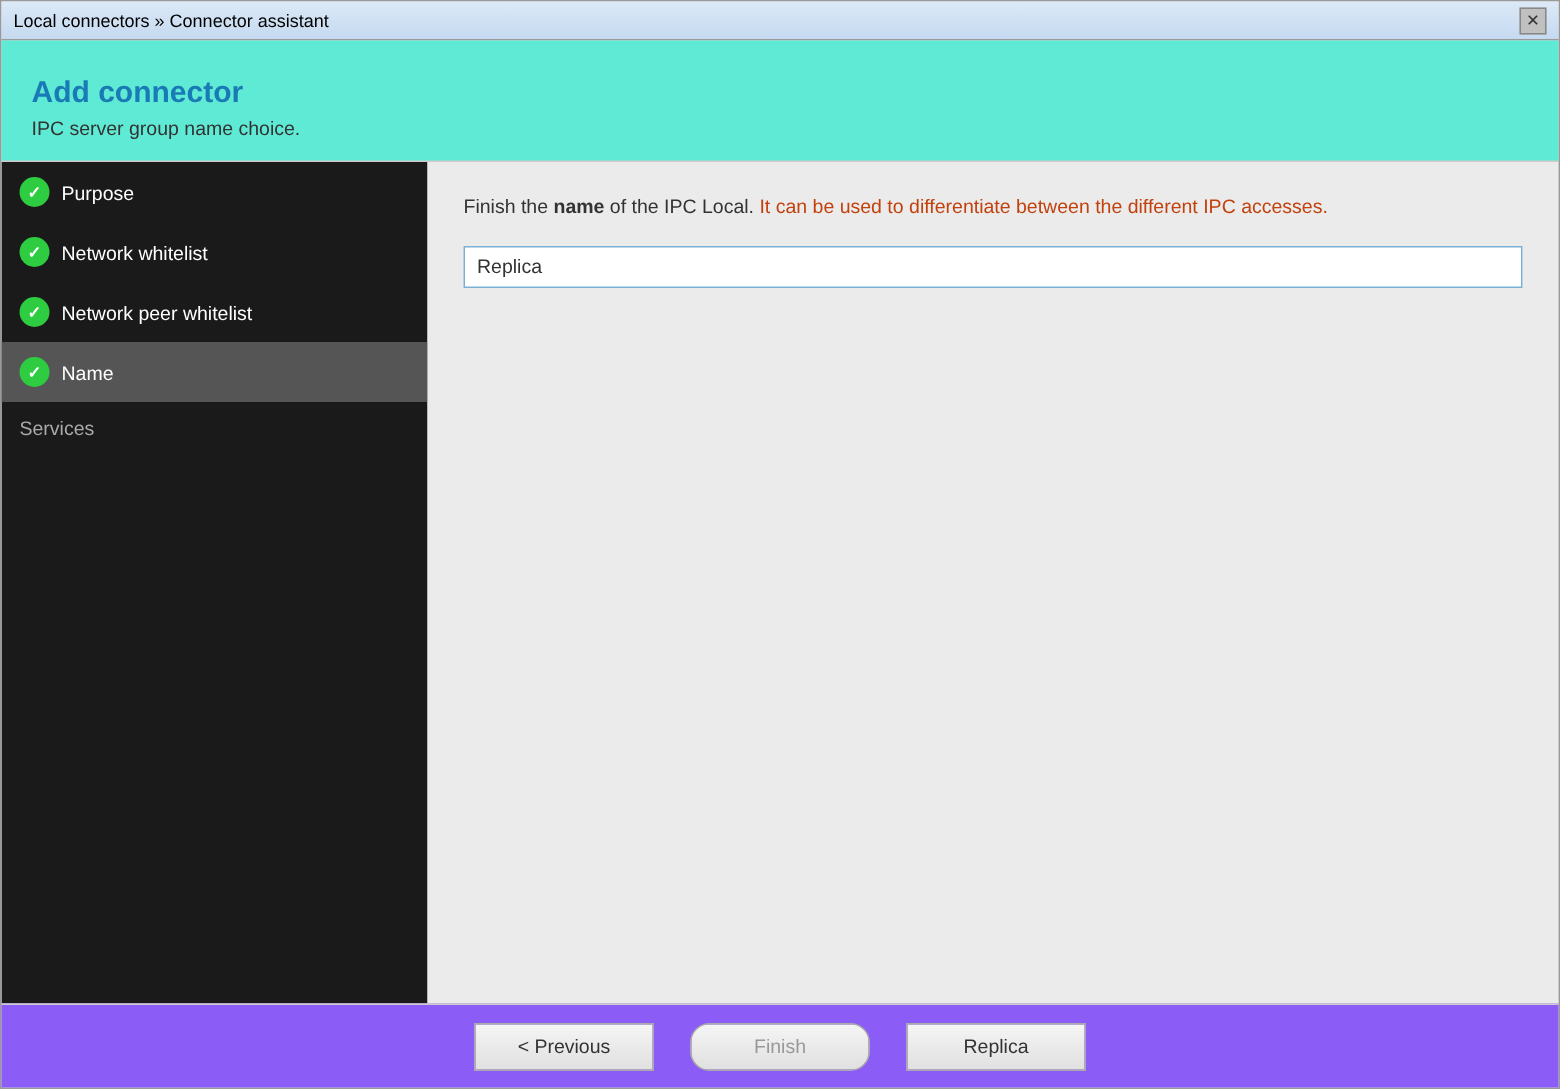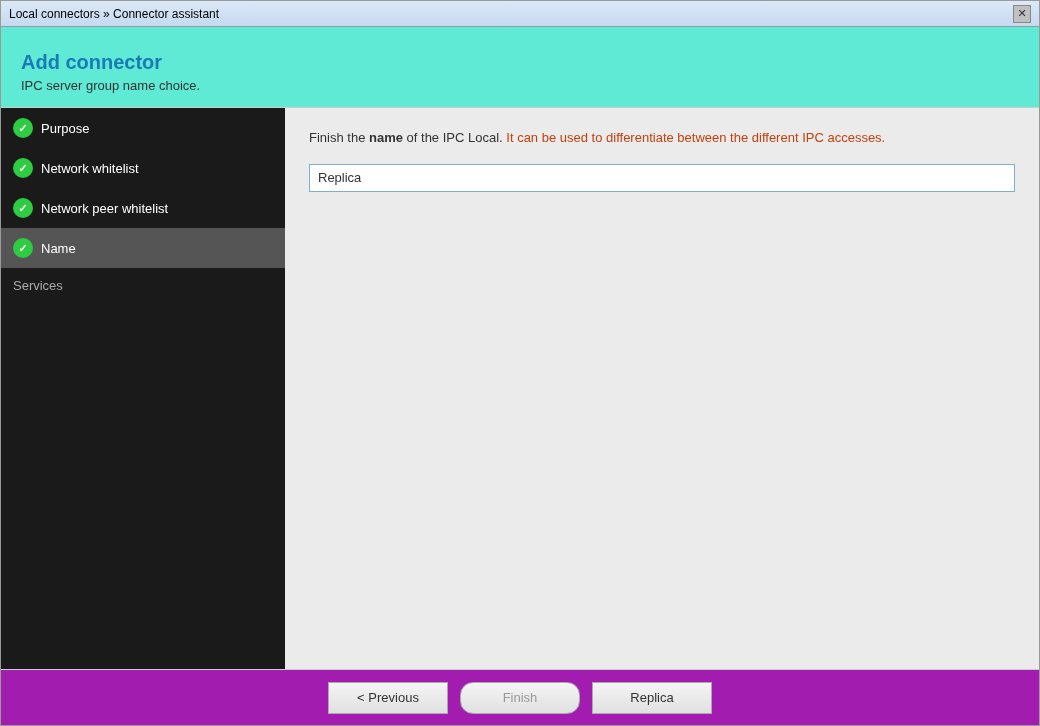--- a/index.html
+++ b/index.html
@@ -124,27 +124,27 @@
       width: 100%;
       height: 28px;
       padding: 4px 8px;
       border: 1px solid #7ab0d4;
       background: #fff;
       font-size: 13px;
       outline: none;
       color: #333;
     }
     .footer {
-      background: #a21caf;
+      background: #8b5cf6;
       border-top: 1px solid #ccc;
       padding: 12px 20px;
       display: flex;
       justify-content: center;
       align-items: center;
-      gap: 12px;
+      gap: 24px;
       height: 56px;
     }
     .btn {
       padding: 6px 20px;
       font-size: 13px;
       border: 1px solid #aaa;
       background: linear-gradient(to bottom, #f5f5f5, #e0e0e0);
       cursor: pointer;
       color: #333;
       min-width: 120px;

